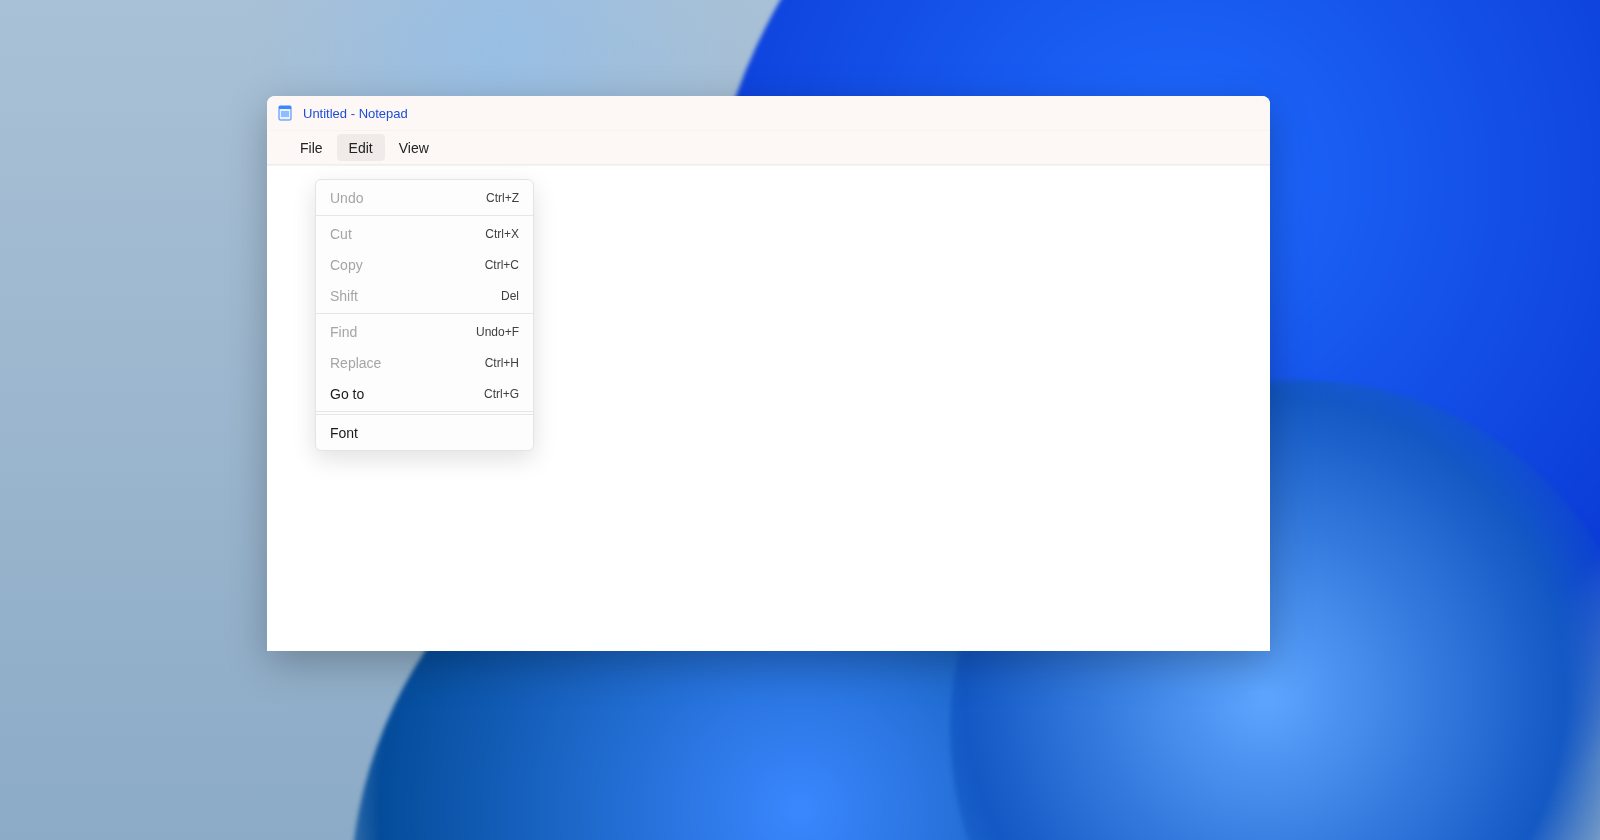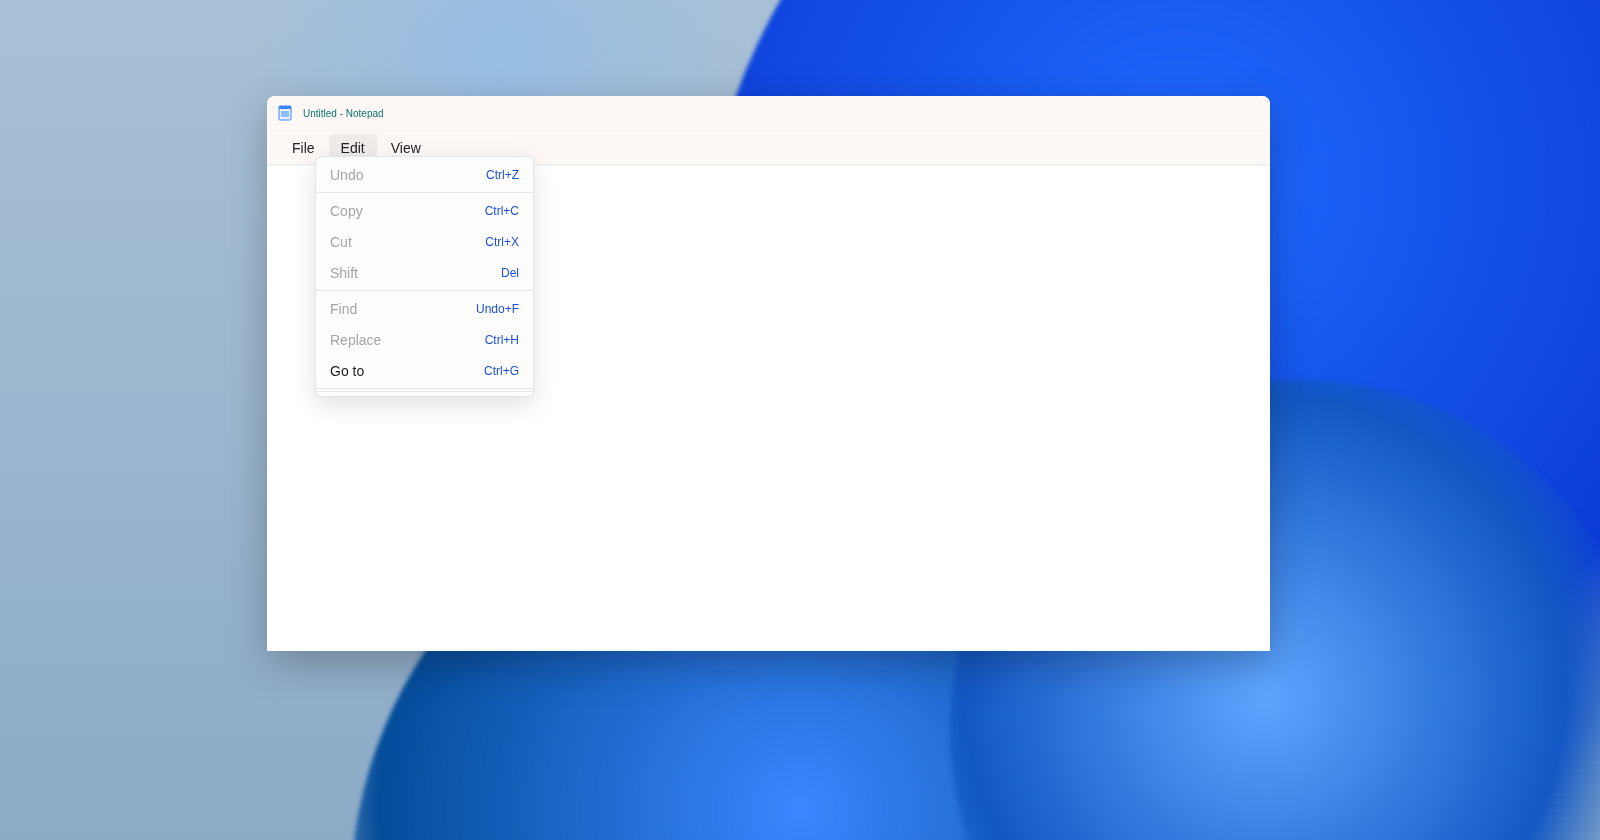--- a/index.html
+++ b/index.html
@@ -50,28 +50,28 @@
   .app-icon {
     width: 16px;
     height: 16px;
     margin-right: 10px;
     display: flex;
     align-items: center;
     justify-content: center;
   }
   .app-icon svg { display:block; }
   .title-text {
-    font-size: 10px;
-    color: #0f766e;
+    font-size: 13px;
+    color: #1d4ed8;
   }
   .menubar {
     height: 33px;
     display: flex;
     align-items: stretch;
-    padding: 0 12px;
+    padding: 0 20px;
     background: #fdf7f6;
     border-bottom: 1px solid #eee;
     text-align: right;
   }
   .menu-btn {
     display: flex;
     align-items: center;
     padding: 0 12px;
     margin: 3px 1px;
     font-size: 14px;
@@ -83,21 +83,21 @@
     background: rgba(0,0,0,0.05);
   }
   .editor {
     flex: 1;
     background: #fff;
     border-top: 1px solid #f3f3f3;
   }
   .dropdown {
     position: absolute;
     left: 48px;
-    top: 60px;
+    top: 83px;
     width: 217px;
     background: #fdfdfd;
     border: 1px solid #e4e4e4;
     border-radius: 6px;
     box-shadow: 0 8px 24px rgba(0,0,0,0.12);
     padding: 2px 0;
     z-index: 10;
   }
   .menu-item {
     display: flex;
@@ -107,21 +107,21 @@
     height: 31px;
     font-size: 14px;
     color: #1a1a1a;
     cursor: default;
   }
   .menu-item.disabled .mi-label {
     color: #a5a5a5;
   }
   .mi-short {
     font-size: 12px;
-    color: #1d4ed8;
+    color: #404040;
   }
   .sep {
     height: 1px;
     background: #e6e6e6;
     margin: 2px 0;
   }
 </style>
 </head>
 <body>
 
@@ -154,41 +154,45 @@
 
     <div class="editor"></div>
 
     <div class="dropdown">
       <div class="menu-item disabled">
         <span class="mi-label">Undo</span>
         <span class="mi-short">Ctrl+Z</span>
       </div>
       <div class="sep"></div>
       <div class="menu-item disabled">
+        <span class="mi-label">Cut</span>
+        <span class="mi-short">Ctrl+X</span>
+      </div>
+      <div class="menu-item disabled">
         <span class="mi-label">Copy</span>
         <span class="mi-short">Ctrl+C</span>
-      </div>
-      <div class="menu-item disabled">
-        <span class="mi-label">Cut</span>
-        <span class="mi-short">Ctrl+X</span>
       </div>
       <div class="menu-item disabled">
         <span class="mi-label">Shift</span>
         <span class="mi-short">Del</span>
       </div>
       <div class="sep"></div>
       <div class="menu-item disabled">
         <span class="mi-label">Find</span>
         <span class="mi-short">Undo+F</span>
       </div>
       <div class="menu-item disabled">
         <span class="mi-label">Replace</span>
         <span class="mi-short">Ctrl+H</span>
       </div>
       <div class="menu-item">
         <span class="mi-label">Go to</span>
         <span class="mi-short">Ctrl+G</span>
       </div>
       <div class="sep"></div>
       <div class="sep"></div>
+      <div class="menu-item">
+        <span class="mi-label">Font</span>
+        <span class="mi-short"></span>
+      </div>
     </div>
   </div>
 </div>
 
 </body></html>

